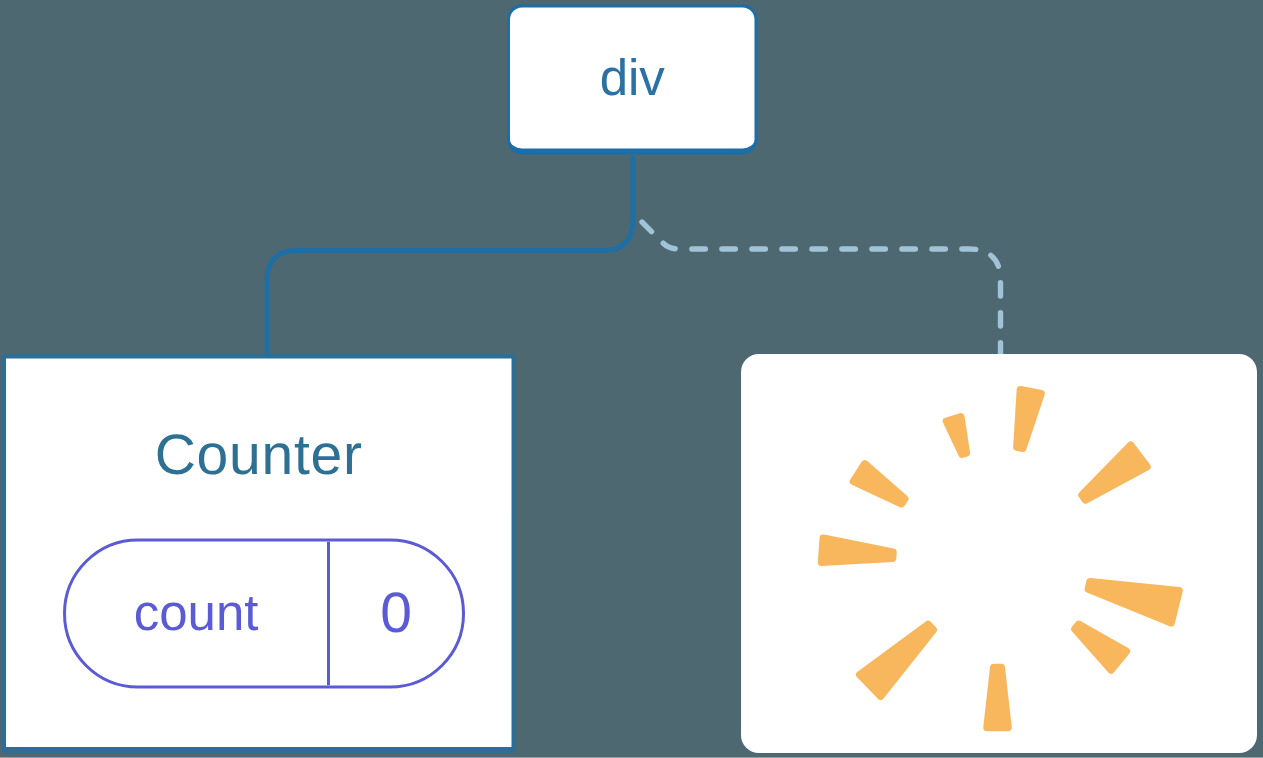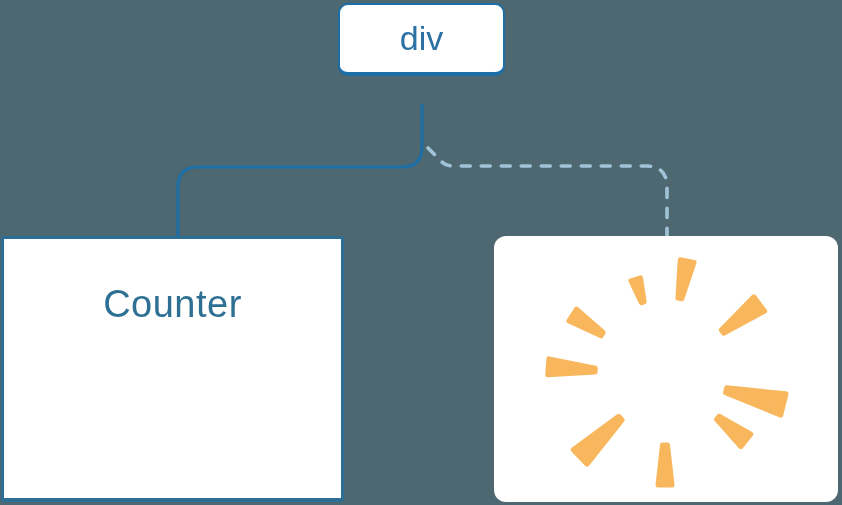--- a/index.html
+++ b/index.html
@@ -28,21 +28,21 @@
     stroke-linecap: round;
     stroke-dasharray: 9 11;
   }
   .node {
     position: absolute;
     background: #ffffff;
     box-sizing: border-box;
   }
   .node-root {
     left: 338px; top: 3px;
-    width: 167px; height: 73px;
+    width: 167px; height: 100px;
     border: 2.5px solid var(--root-border, #1B6EA7);
     border-bottom-width: 4px;
     border-radius: 10px;
     display: flex;
     align-items: center;
     justify-content: center;
     font-size: 34px;
     font-weight: 500;
     color: var(--root-label-color, #2B71A4);
   }
@@ -114,20 +114,25 @@
     <path class="connector-solid" d="M 422 104 L 422 147 Q 422 167 402 167 L 198 167 Q 178 167 178 187 L 178 236"></path>
     <path class="connector-dashed" d="M 428 148 L 442 162 Q 446 166 453 166 L 646 166 Q 667 166 667 187 L 667 236"></path>
   </svg>
 
   <div class="node node-root">
     <span>div</span>
   </div>
 
   <div class="node node-counter">
     <div class="counter-title">Counter</div>
+    <div class="state-pill">
+      <span class="pill-key">count</span>
+      <span class="pill-divider"></span>
+      <span class="pill-value">0</span>
+    </div>
   </div>
 
   <div class="node node-removed">
     <svg class="poof-svg" viewBox="0 0 344 266" aria-hidden="true">
       <g class="poof-rays" transform="translate(171,139)">
         <path d="M78,-2 L116,-7 L116,7 L78,2 Z" transform="rotate(281)"></path>
         <path d="M72,-2 L118,-9 L118,9 L72,2 Z" transform="rotate(323)"></path>
         <path d="M63,-2.5 L122,-11 L122,11 L63,2.5 Z" transform="rotate(14)"></path>
         <path d="M68,-2 L104,-8 L104,8 L68,2 Z" transform="rotate(39)"></path>
         <path d="M70,-2.5 L110,-7 L110,7 L70,2.5 Z" transform="rotate(90)"></path>

